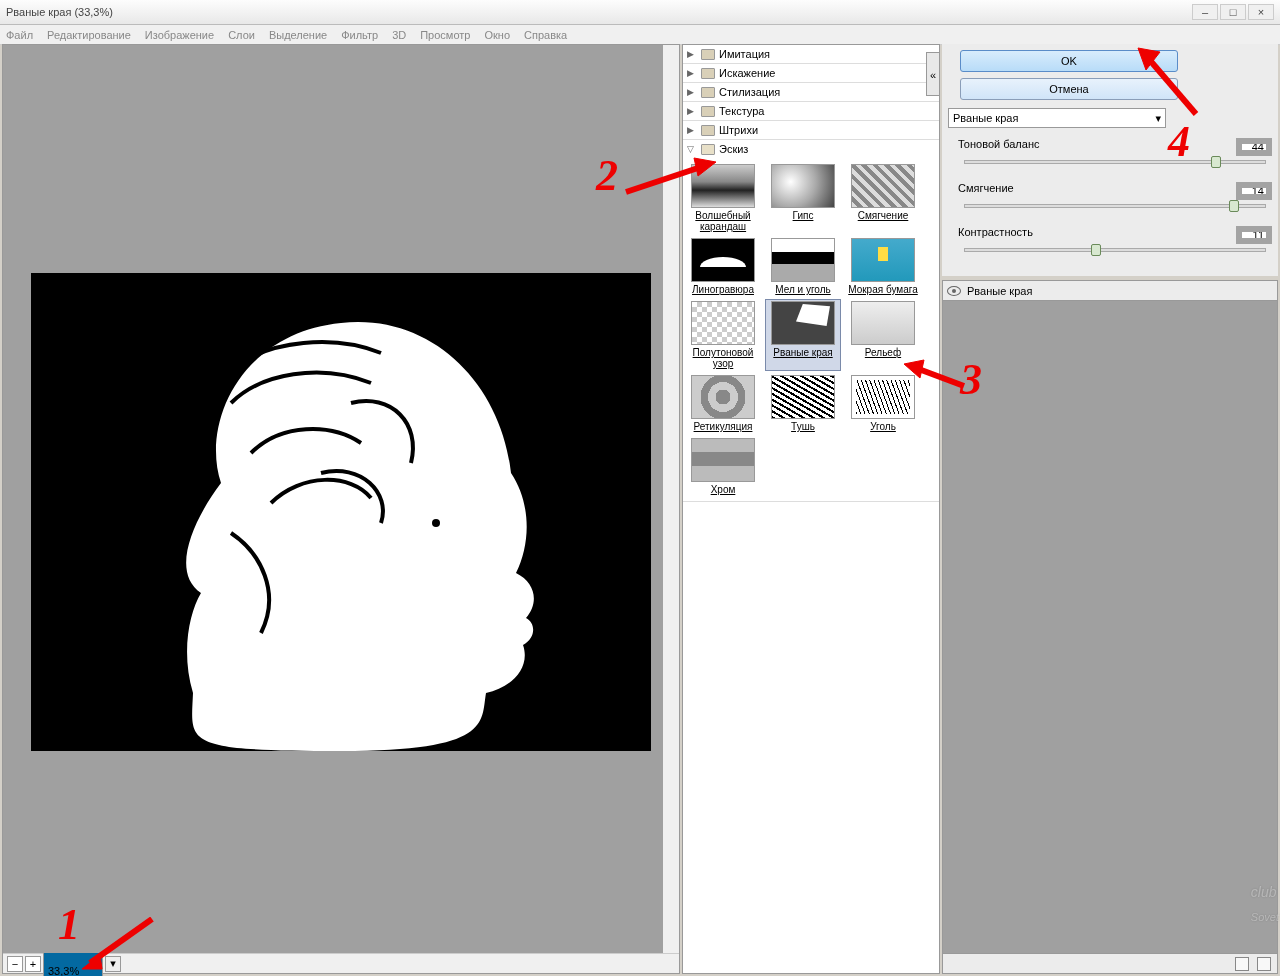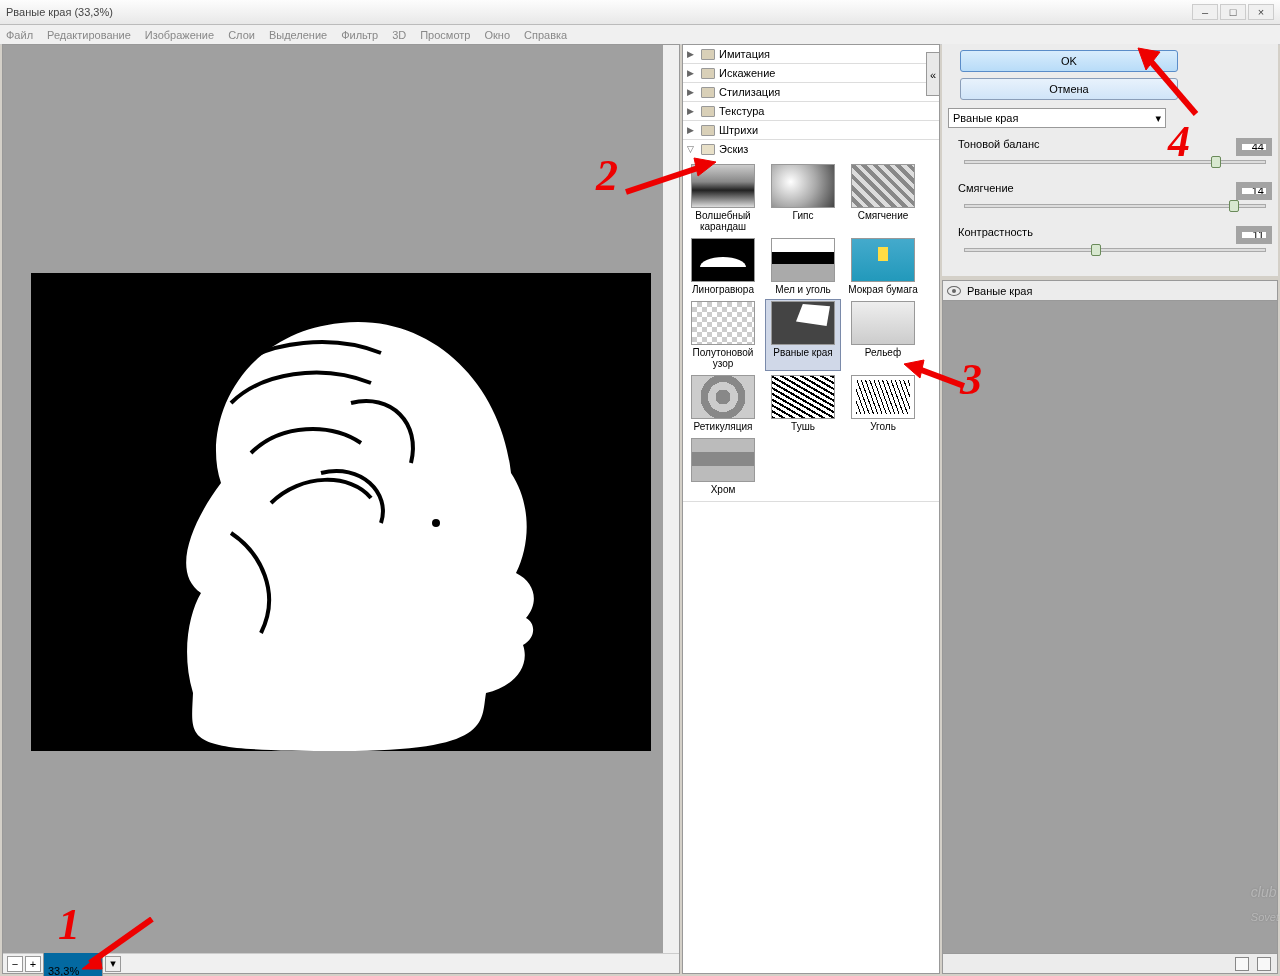--- a/index.html
+++ b/index.html
@@ -28,21 +28,21 @@
 
 
 .gallery { flex: 0 0 258px; margin: 2px 0; display: flex; flex-direction: column; }
 .gallery-list { flex: 1; background: #fff; border: 1px solid #999; overflow-y: auto; }
 .cat { border-bottom: 1px solid #ddd; }
 .cat-head { display: flex; align-items: center; padding: 3px 4px; cursor: pointer; gap: 4px; }
 .tri { font-size: 9px; color: #666; width: 10px; }
 .folder-icon { width: 14px; height: 11px; background: #d9d0b8; border: 1px solid #999; border-radius: 1px; position: relative; }
 .folder-icon.open { background: #e8e0c8; }
 .thumbs { display: flex; flex-wrap: wrap; padding: 4px 2px; gap: 2px 4px; }
-.thumb { width: 76px; text-align: center; cursor: pointer; padding: 2px; }
+.thumb { width: 76px; text-align: center; cursor: pointer; padding: 2px; text-decoration: underline; }
 .thumb.selected { background: #d0d8e8; border: 1px solid #7a8aaa; padding: 1px; }
 .thumb-img { width: 64px; height: 44px; margin: 0 auto 2px; border: 1px solid #999; background: #ccc; position: relative; overflow: hidden; }
 .thumb-label { font-size: 10px; line-height: 11px; }
 
 
 .rightpane { flex: 1; margin: 2px; display: flex; flex-direction: column; gap: 4px; }
 .rp-top { background: #ececec; padding: 6px; position: relative; }
 .expand-btn { position: absolute; left: -16px; top: 8px; width: 14px; height: 44px; background: #e8e8e8; border: 1px solid #999; text-align: center; line-height: 44px; cursor: pointer; }
 .big-btn { width: 218px; height: 22px; margin: 0 15px 6px 12px; border: 1px solid #8a9db8; background: linear-gradient(#e8f2fc,#d0e4f8); border-radius: 3px; cursor: pointer; text-align: center; line-height: 20px; }
 .big-btn.ok { background: linear-gradient(#d8ecfc,#b8dcf8); border-color: #5a8cc8; }

